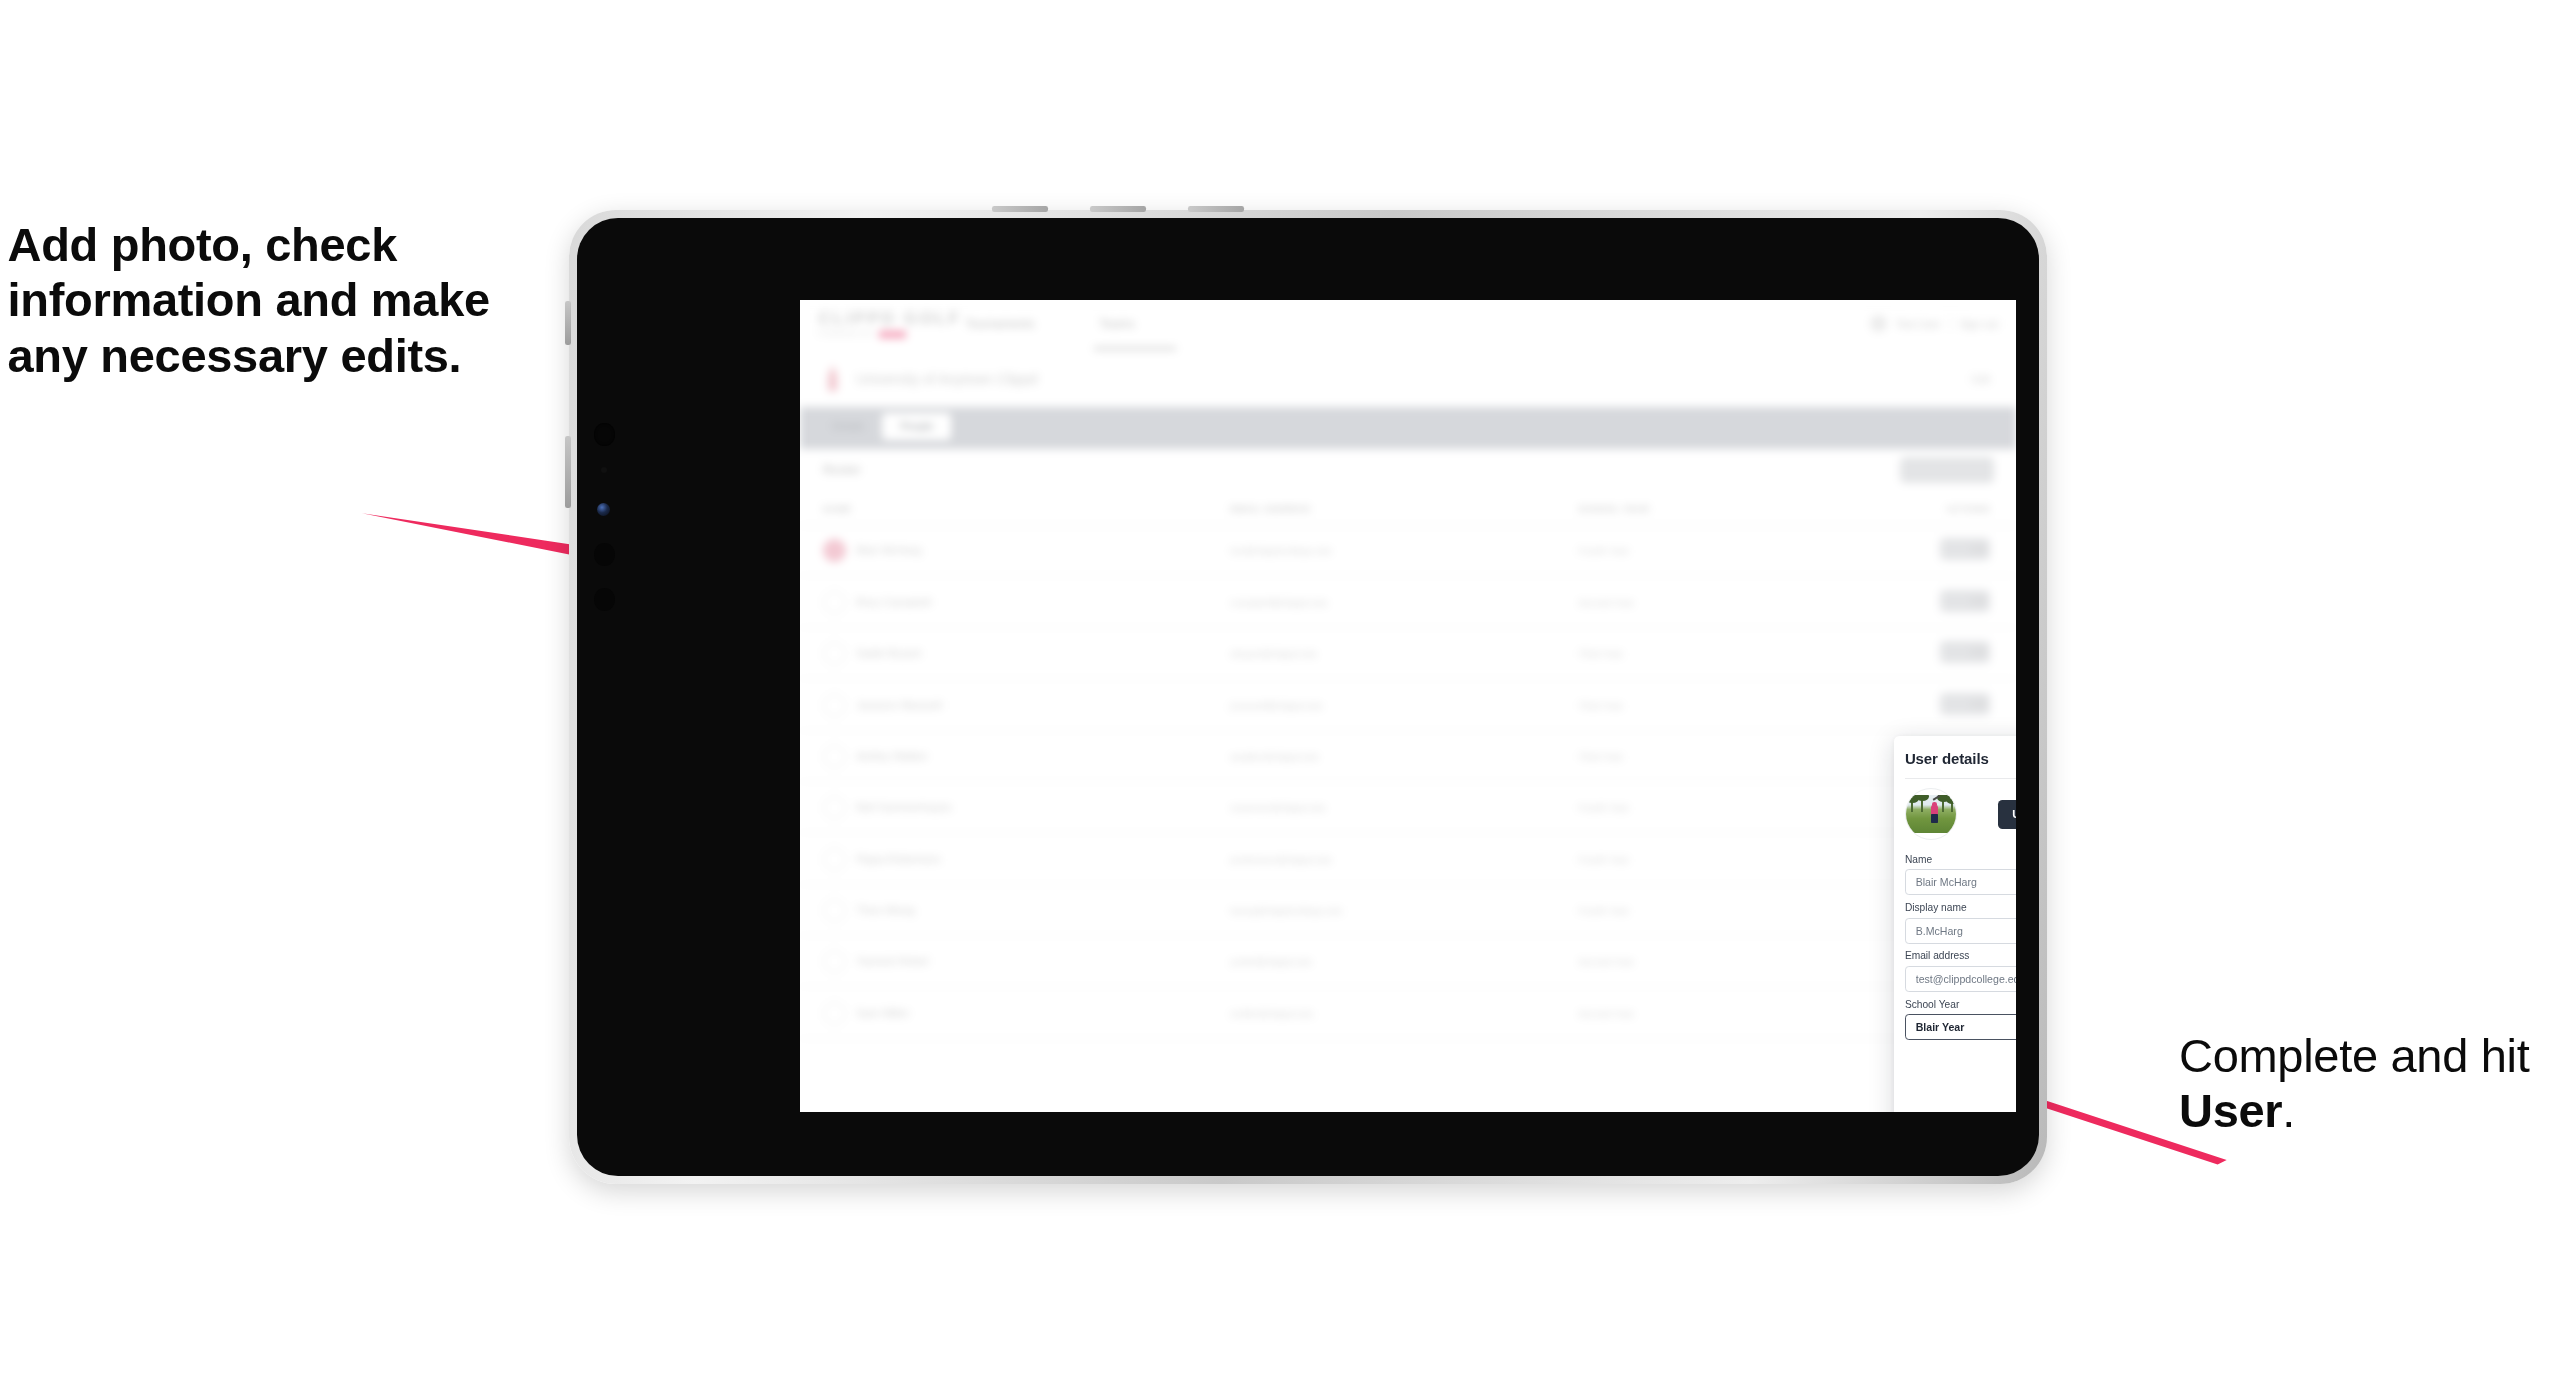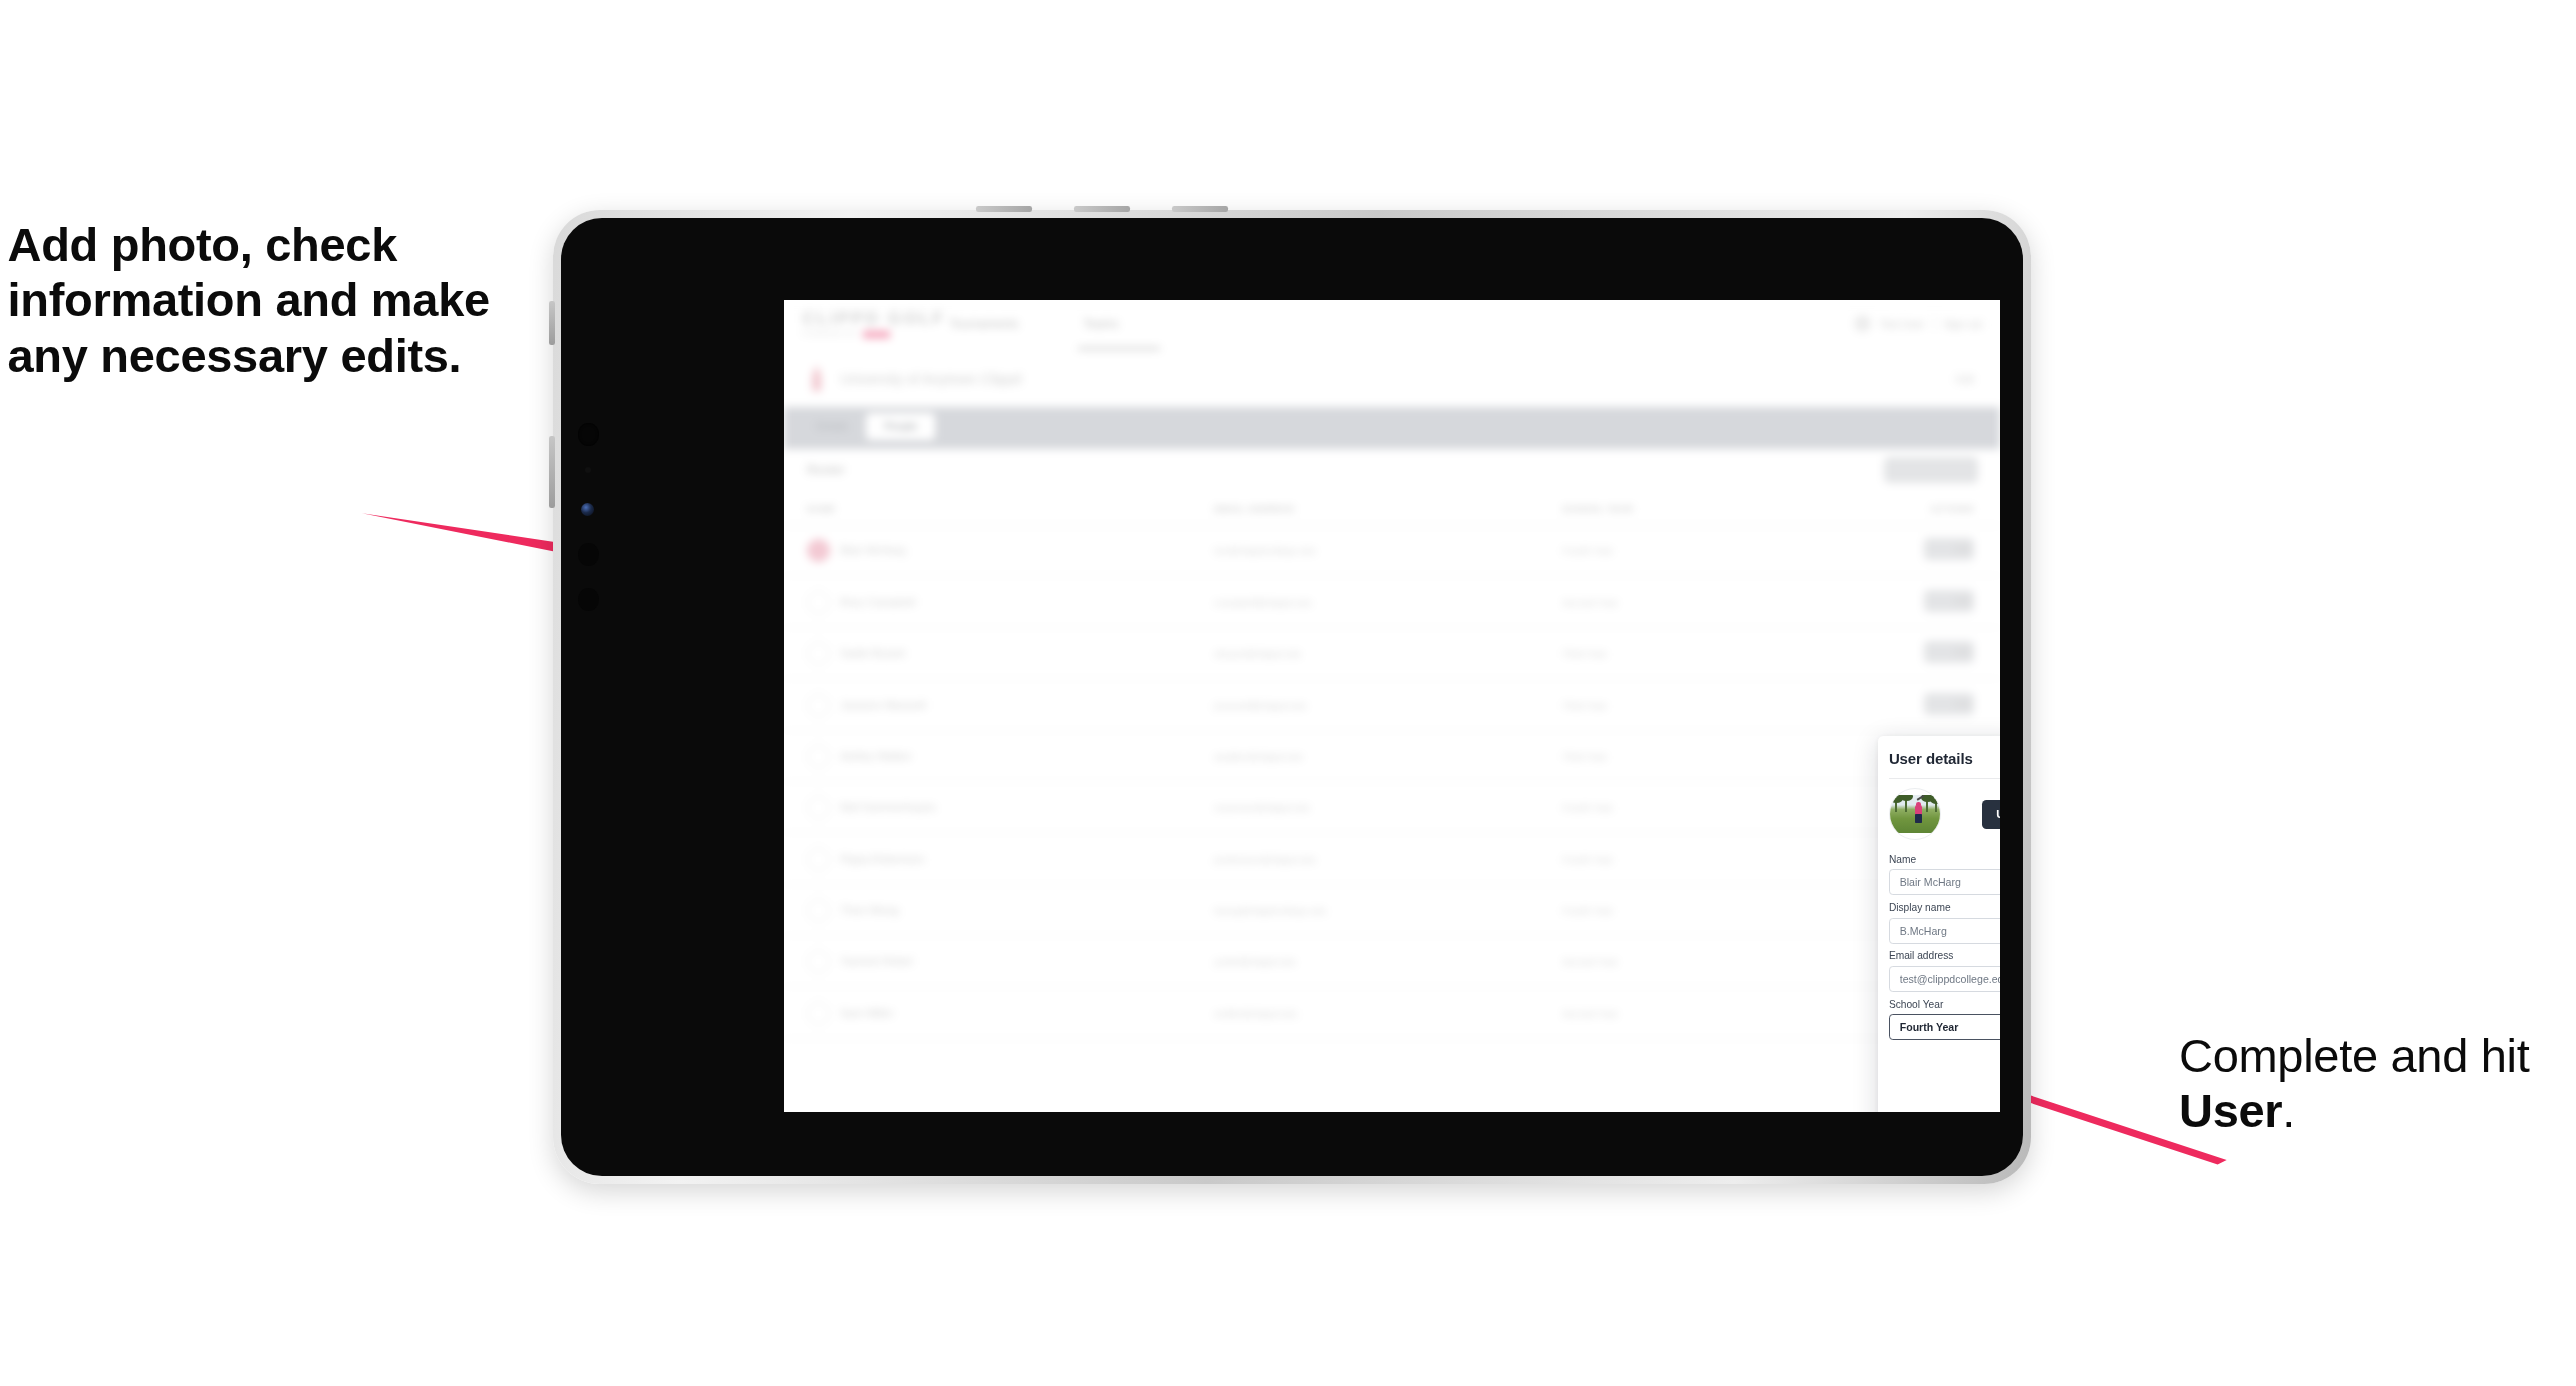--- a/index.html
+++ b/index.html
@@ -41,21 +41,21 @@
   #callout-right .bold { font-weight: 700; }
 
   
   .arrow-svg { position: absolute; overflow: visible; }
   #arrow-left-svg  { left: 362px;  top: 513px; }
   #arrow-right-svg { left: 1502px; top: 861px; }
 
   
   #tablet {
     position: absolute;
-    left: 553px;
+    left: 569px;
     top: 210px;
     width: 1478px;
     height: 974px;
     background: linear-gradient(100deg, #d9d9d9 0%, #f2f2f2 18%, #c9c9c9 50%, #ededed 82%, #b9b9b9 100%);
     border-radius: 47px;
     box-shadow: 0 7.5px 26px rgba(0,0,0,0.16);
     padding: 8.3px;
     box-sizing: border-box;
   }
   #tablet-screen-bezel {
@@ -490,21 +490,21 @@
           </div>
 
           <div class="field">
             <label class="field-label">Email address</label>
             <input class="field-input" type="text" readonly="" value="test@clippdcollege.edu" style="">
           </div>
 
           <div class="field">
             <label class="field-label">School Year</label>
             <div id="school-year-select">
-              <span id="school-year-value">Fourth Year</span>
+              <span id="school-year-value">Blair Year</span>
 
             </div>
           </div>
 
           <div id="modal-actions">
             
             
           </div>
 
         </div>

